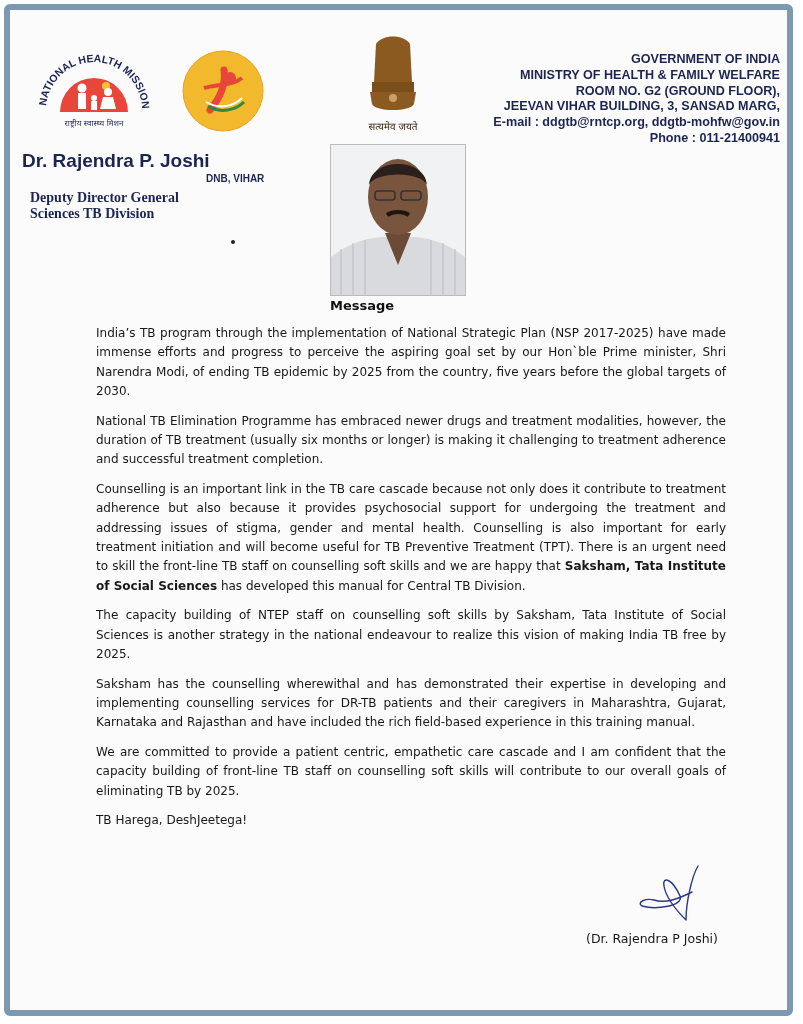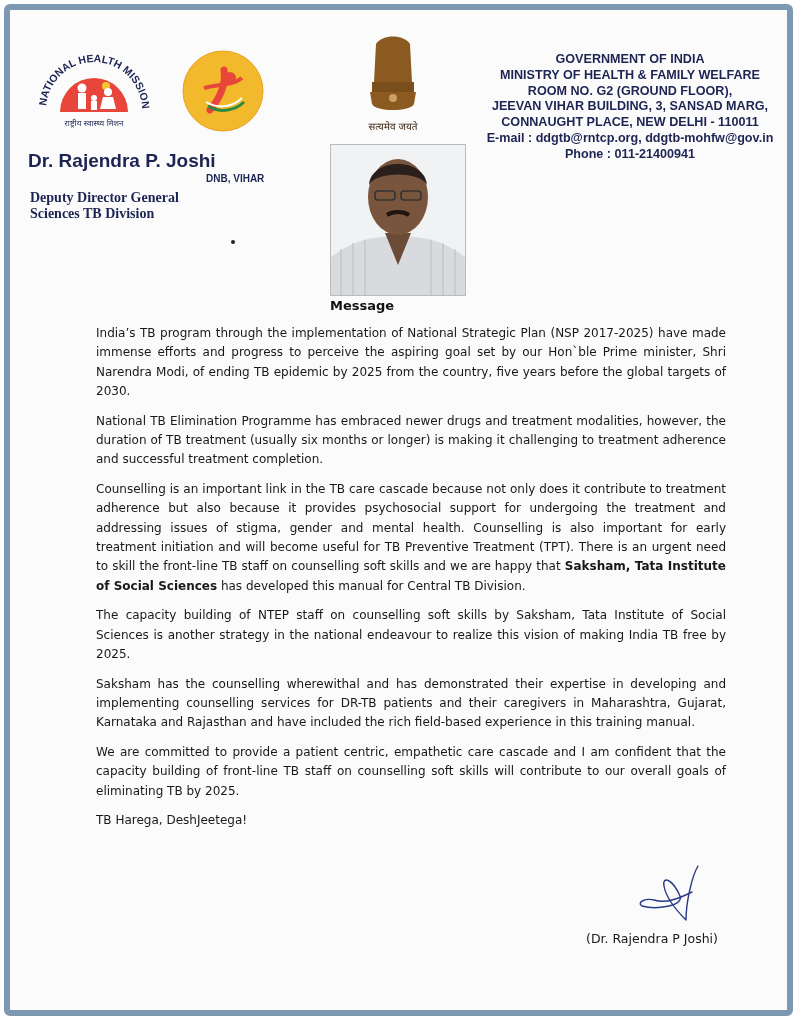--- a/index.html
+++ b/index.html
@@ -3,22 +3,22 @@
 <meta charset="utf-8">
 <style>
   html, body { margin:0; padding:0; }
   body { width:803px; height:1024px; background:#ffffff; position:relative; overflow:hidden; font-family:"Liberation Sans", sans-serif; }
   .frame { position:absolute; left:4px; top:4px; width:789px; height:1012px; border:6px solid #7d98b1; border-radius:6px; background:#fcfbfc; box-sizing:border-box; }
   .abs { position:absolute; }
   .nhm-logo { left:36px; top:40px; width:116px; height:100px; }
   .ntep-logo { left:180px; top:48px; width:86px; height:86px; }
   .emblem { left:362px; top:34px; width:62px; height:104px; }
   .letterhead { left:480px; top:52px; width:300px; text-align:center; font-weight:bold; font-size:12.6px; line-height:15.8px; color:#1c2452; }
-  .letterhead div { white-space:nowrap; }
-  .name { left:28px; top:150px; font-size:19px; font-weight:bold; color:#1c2452; }
+  .letterhead div { white-space:nowrap;text-align:right; }
+  .name { left:22px; top:150px; font-size:19px; font-weight:bold; color:#1c2452; }
   .quals { left:206px; top:173px; font-size:10px; font-weight:bold; color:#1c2452; }
   .designation { left:30px; top:190px; font-size:14px; font-weight:bold; color:#1c2452; line-height:16px;font-family:Liberation Serif, serif; }
   .photo { left:330px; top:144px; width:134px; height:150px; border:1px solid #bbb; background:#f2f3f4; overflow:hidden; }
   .msg-title { left:330px; top:298px; width:134px; font-size:13px; font-weight:bold; color:#111; font-family:"DejaVu Sans", sans-serif; }
   .body { left:96px; top:324px; width:630px; font-family:"DejaVu Sans", sans-serif; font-size:12px; line-height:19.4px; color:#181818; text-align:justify; }
   .body p { margin:0 0 10px 0; }
   .body b { font-weight:bold; }
   .signature { left:636px; top:862px; width:70px; height:62px; }
   .sign-name { left:586px; top:931px; font-family:"DejaVu Sans", sans-serif; font-size:12.5px; color:#181818; }
   .dot { width:4px; height:4px; border-radius:50%; background:#222; }
@@ -62,21 +62,20 @@
   <path d="M8,58 L54,58 L52,70 C48,78 14,78 10,70 Z" fill="#8a5a20"></path>
   <circle cx="31" cy="64" r="4" fill="#c9a06a"></circle>
   <text x="31" y="96" text-anchor="middle" font-size="10" fill="#3a2510" font-family="DejaVu Sans, sans-serif">सत्यमेव जयते</text>
 </svg>
 
 <div class="abs letterhead">
   <div>GOVERNMENT OF INDIA</div>
   <div>MINISTRY OF HEALTH &amp; FAMILY WELFARE</div>
   <div>ROOM NO. G2 (GROUND FLOOR),</div>
   <div>JEEVAN VIHAR BUILDING, 3, SANSAD MARG,</div>
-  <div>CONNAUGHT PLACE, NEW DELHI - 110011</div>
   <div>E-mail : ddgtb@rntcp.org, ddgtb-mohfw@gov.in</div>
   <div>Phone : 011-21400941</div>
 </div>
 
 <div class="abs name">Dr. Rajendra P. Joshi</div>
 <div class="abs quals">DNB, VIHAR</div>
 <div class="abs designation">
   <div>Deputy Director General</div>
   <div>Sciences TB Division</div>
 </div>

